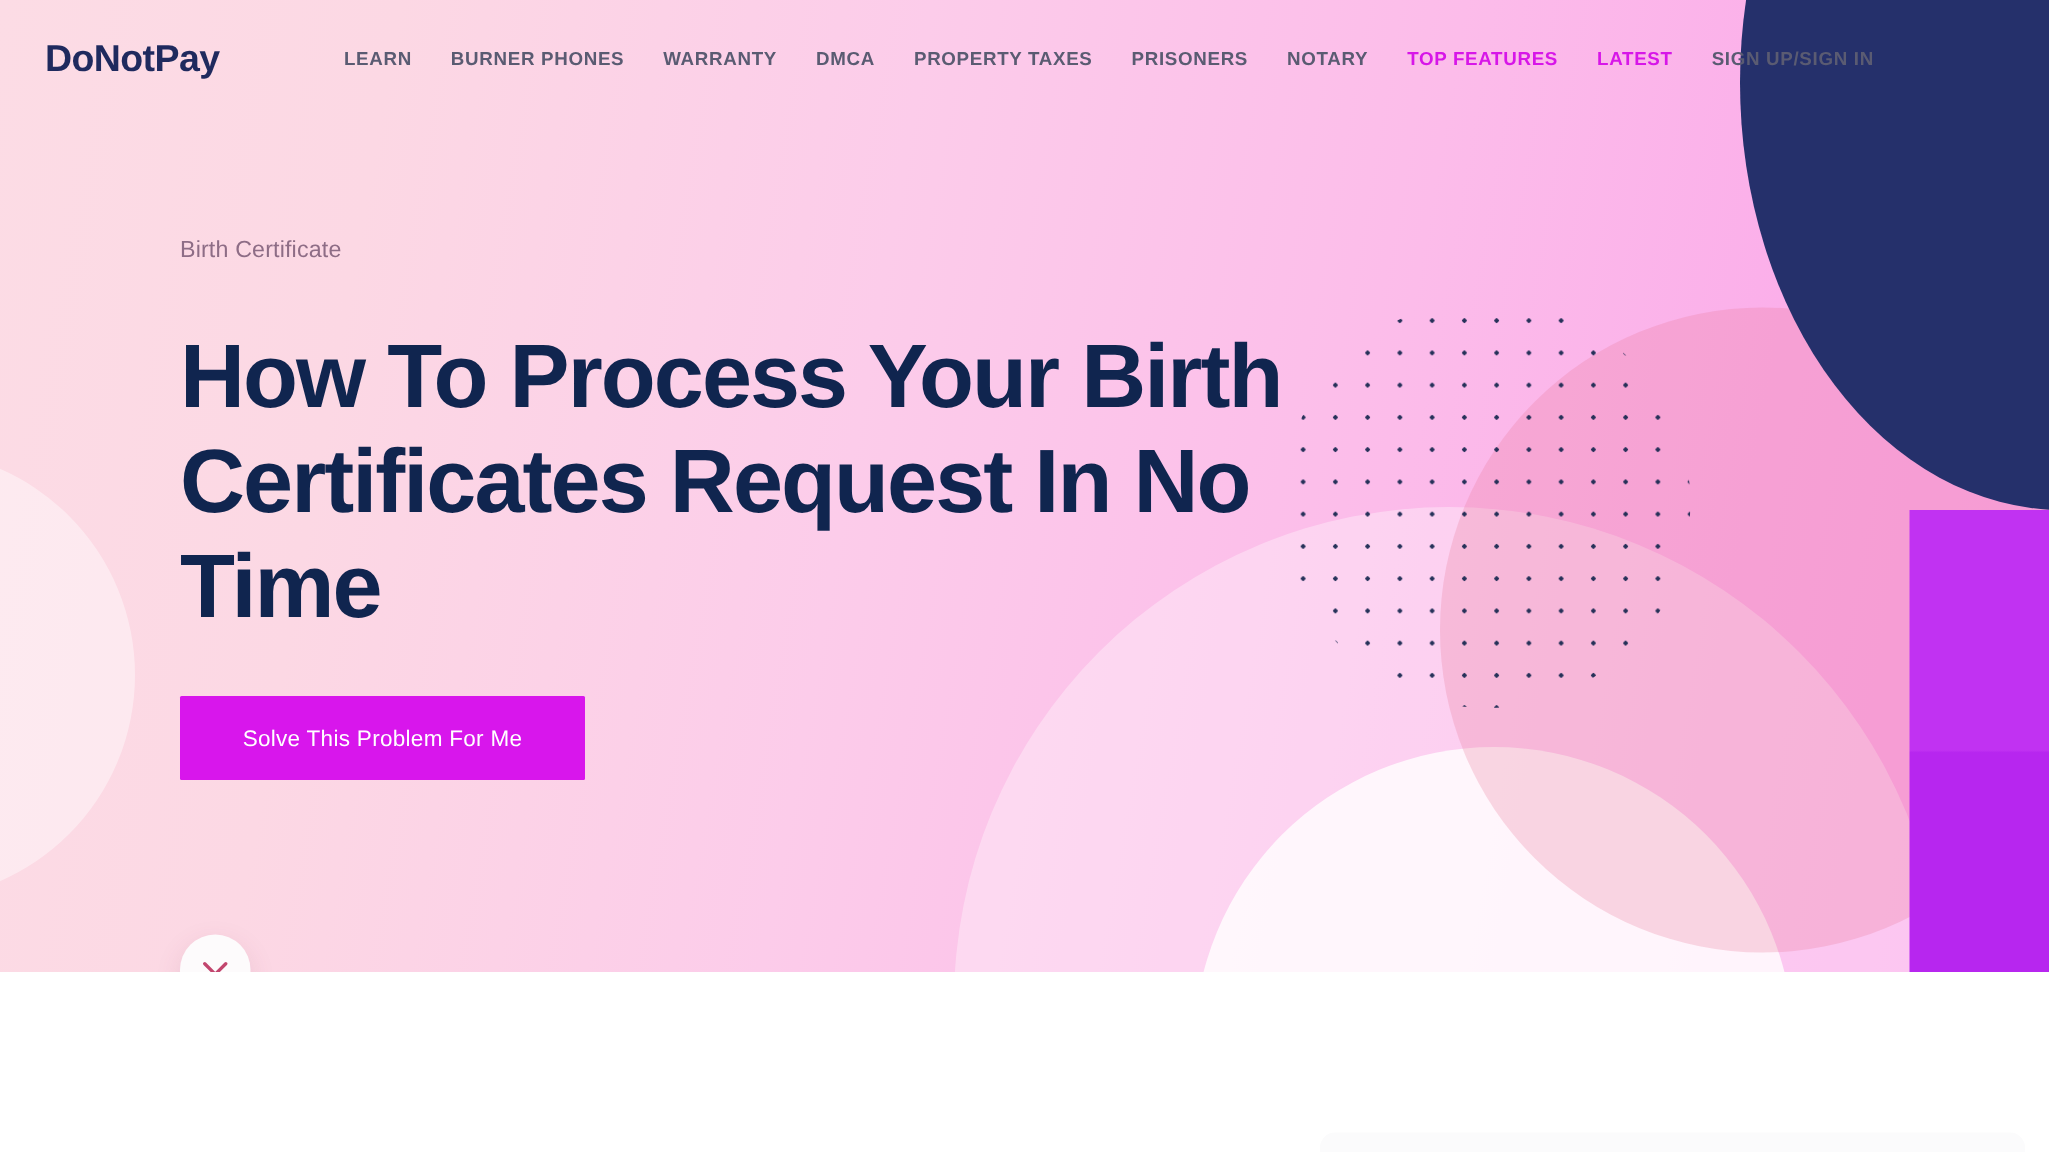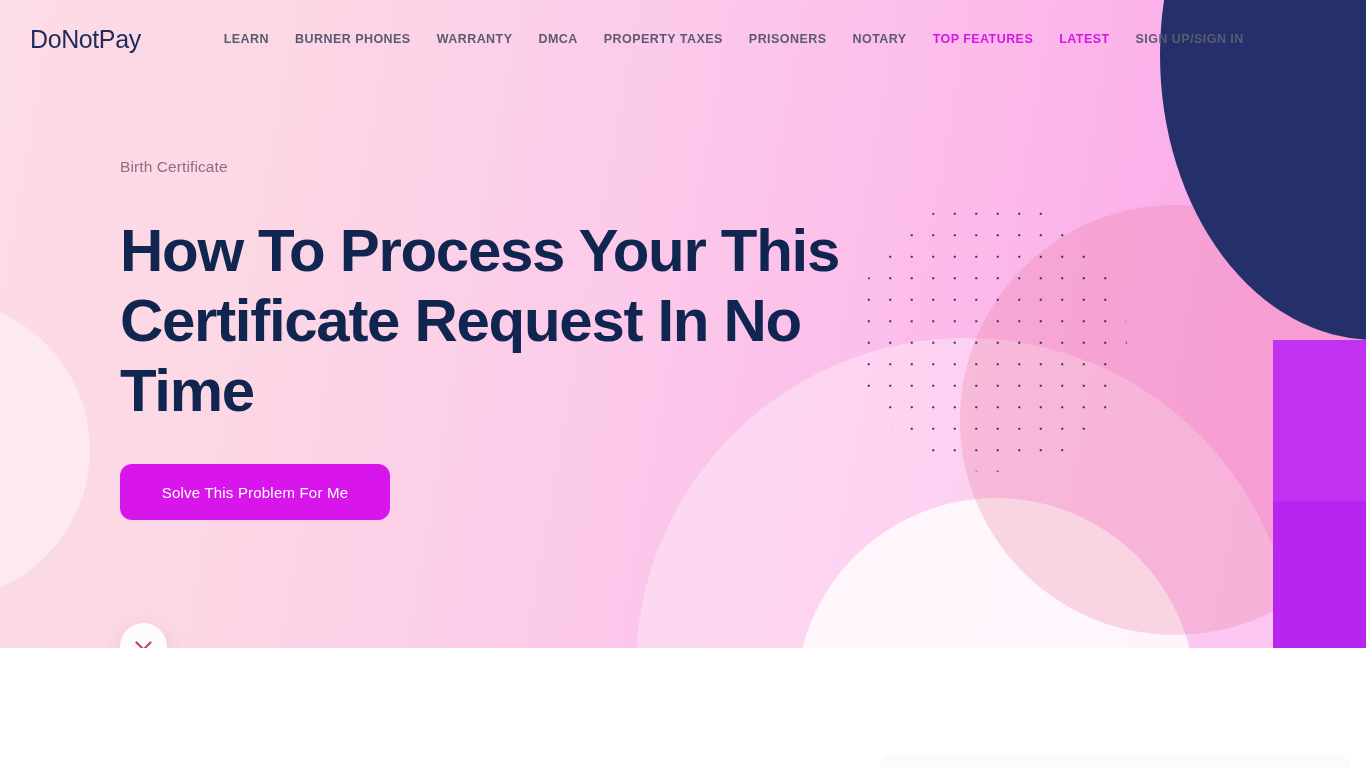--- a/index.html
+++ b/index.html
@@ -111,21 +111,21 @@
     position: absolute;
     left: 0; top: 0;
     width: 1366px; height: 78px;
     display: flex;
     align-items: center;
     z-index: 20;
   }
   .logo {
     margin-left: 30px;
     font-size: 25px;
-    font-weight: 400;
+    font-weight: 700;
     letter-spacing: -0.4px;
     color: #1f2a5e;
     white-space: nowrap;
     cursor: pointer;
   }
   .nav-links {
     display: flex;
     align-items: center;
     margin-left: 83px;
     gap: 26px;
@@ -166,21 +166,21 @@
     line-height: 70px;
     font-weight: 700;
     letter-spacing: -1.3px;
     color: #10254f;
   }
   .cta-button {
     position: absolute;
     left: 0; top: 464px;
     width: 270px; height: 56px;
     border: none;
-    border-radius: 12px;
+    border-radius: 1px;
     background: #d816ec;
     color: #ffffff;
     font-family: inherit;
     font-size: 15px;
     font-weight: 500;
     letter-spacing: 0.2px;
     cursor: pointer;
     display: flex;
     align-items: center;
     justify-content: center;
@@ -248,21 +248,21 @@
         <a class="nav-link accent" href="#">TOP FEATURES</a>
         <a class="nav-link accent" href="#">LATEST</a>
         <a class="nav-link" href="#">SIGN UP/SIGN IN</a>
       </nav>
     </header>
 
     <div class="hero-content">
 
       <div class="breadcrumb">Birth Certificate</div>
 
-      <h1 class="hero-title">How To Process Your This Certificate Request In No Time</h1>
+      <h1 class="hero-title">How To Process Your Birth Certificates Request In No Time</h1>
 
       <button class="cta-button">Solve This Problem For Me</button>
     </div>
 
     <button class="scroll-btn">
       <span>
         <svg width="17" height="11" viewBox="0 0 17 11" fill="none" xmlns="http://www.w3.org/2000/svg">
           <path d="M1.5 1.5L8.5 8.5L15.5 1.5" stroke="#c2466e" stroke-width="2.2" stroke-linecap="round" stroke-linejoin="round"></path>
         </svg>
       </span>

